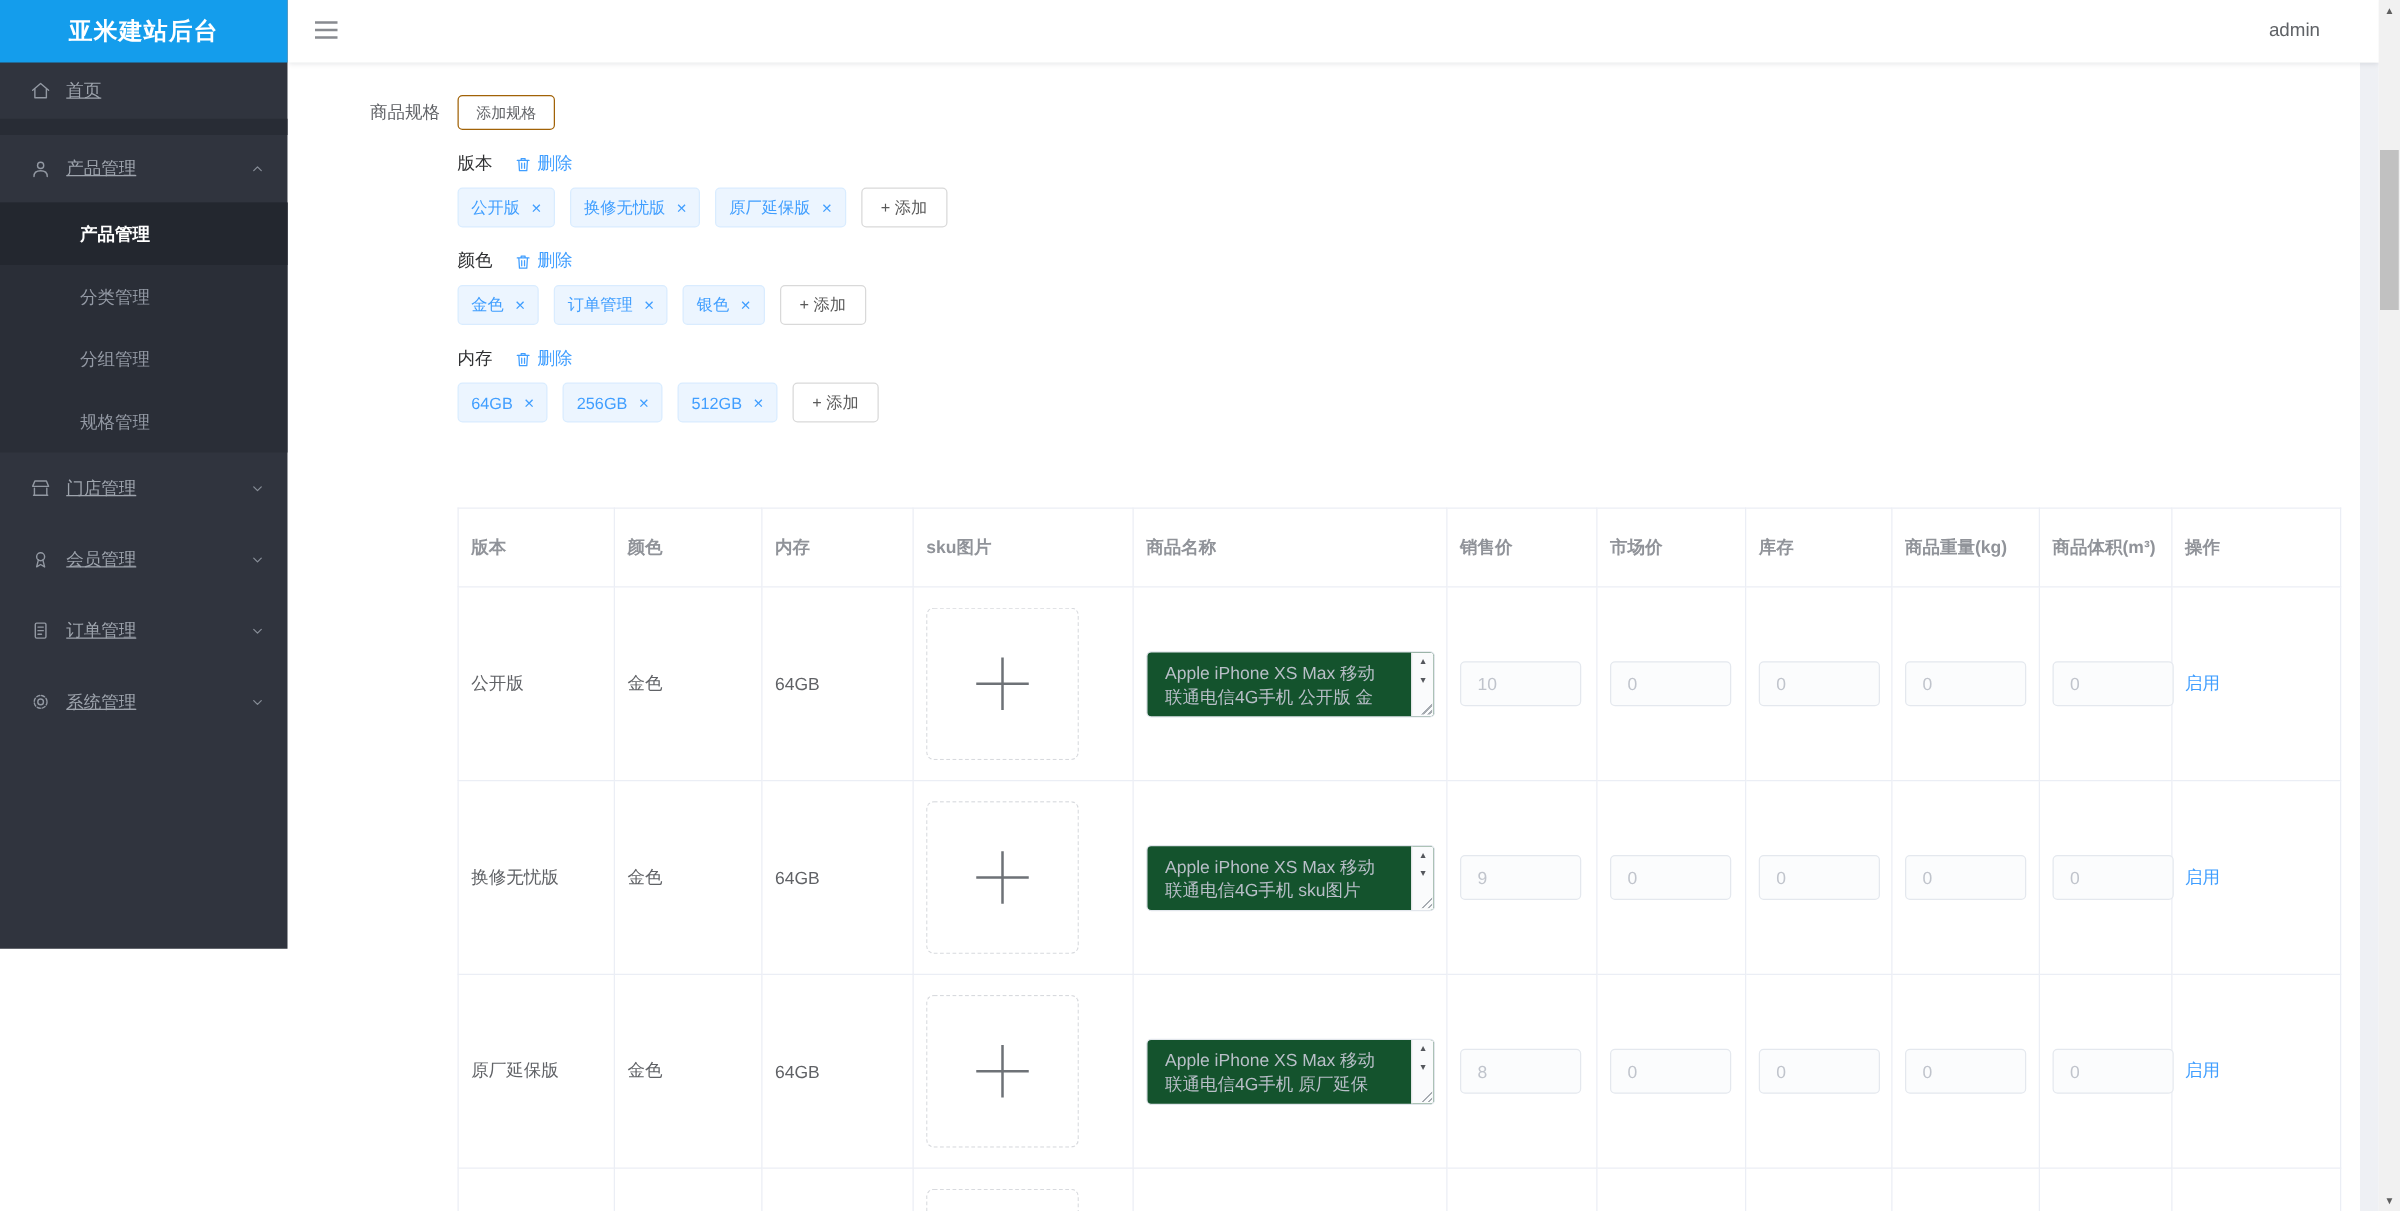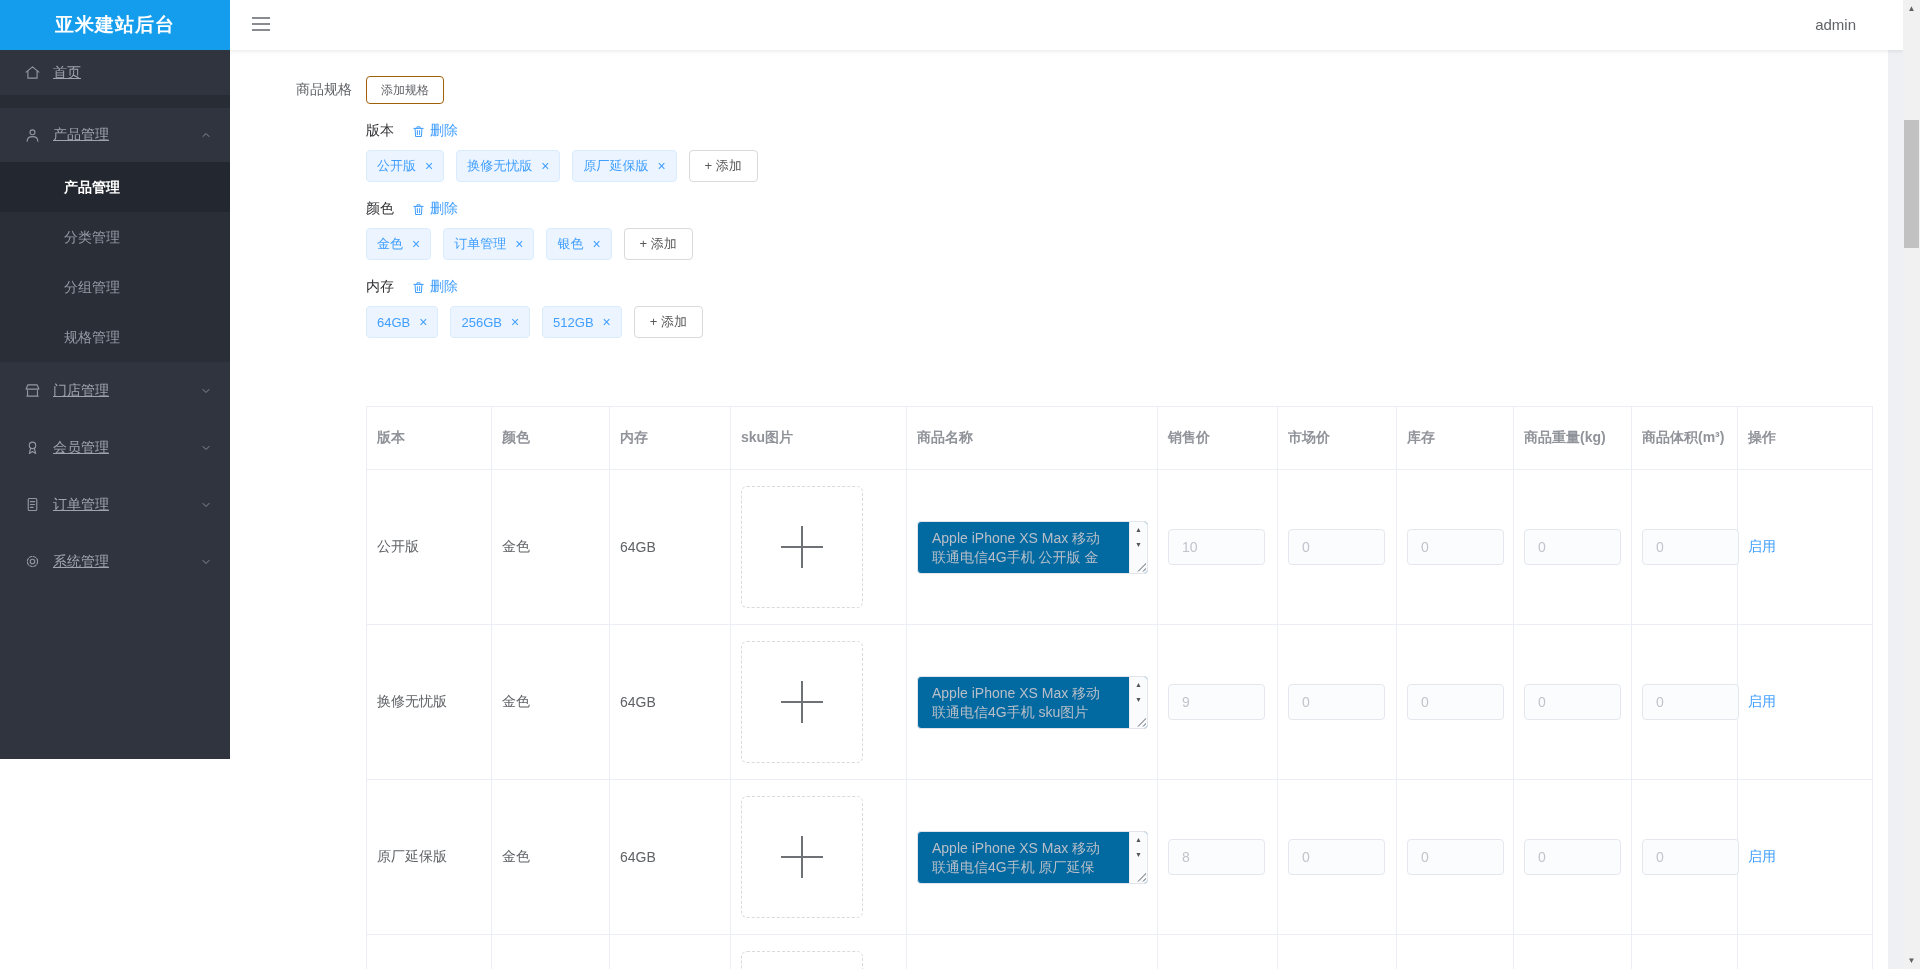--- a/index.html
+++ b/index.html
@@ -64,21 +64,21 @@
   .sku-table th{height:62px;font-size:14px;color:#909399;font-weight:bold;background:#fff;}
   .sku-table td{height:154px;font-size:14px;color:#606266;vertical-align:middle;}
 
   .upload-box{width:120px;height:120px;border:1px dashed #d8dade;border-radius:6px;position:relative;background:#fff;cursor:pointer;}
   .plus{position:absolute;left:50%;top:50%;width:42px;height:42px;transform:translate(-50%,-50%);}
   .plus i{display:block;position:absolute;background:#6e7277;}
   .plus .ph{left:0;top:20px;width:42px;height:2px;}
   .plus .pv{left:20px;top:0;width:2px;height:42px;}
 
   .name-box{box-sizing:border-box;position:relative;width:231px;height:53px;border:1px solid #e2e6ec;
-            border-radius:4px;background:#0369a1;overflow:hidden;cursor:text;}
+            border-radius:4px;background:#14532d;overflow:hidden;cursor:text;}
   .nb-text{margin:7px 32px 0 14px;font-size:14px;line-height:19px;color:#b9bfc8;max-height:38px;
            overflow:hidden;word-break:break-word;white-space:normal;}
   .nb-scroll{position:absolute;top:0;right:0;bottom:0;width:17px;background:#fafbfc;border-left:1px solid #ededf0;}
   .nb-arrow{height:15px;display:flex;align-items:center;justify-content:center;font-size:7px;color:#54575c;cursor:pointer;}
   .nb-grip{position:absolute;right:1px;bottom:1px;width:11px;height:11px;z-index:2;cursor:nwse-resize;
            background:repeating-linear-gradient(135deg,transparent 0 2px,#a6abb1 2px 3.4px);
            clip-path:polygon(100% 0,100% 100%,0 100%);}
 
   .num-input{box-sizing:border-box;width:97px;height:36px;border:1px solid #e4e8ee;border-radius:4px;
              background:#fbfcfd;padding:0 6px 0 13px;font-size:14px;color:#c0c4cc;outline:none;

